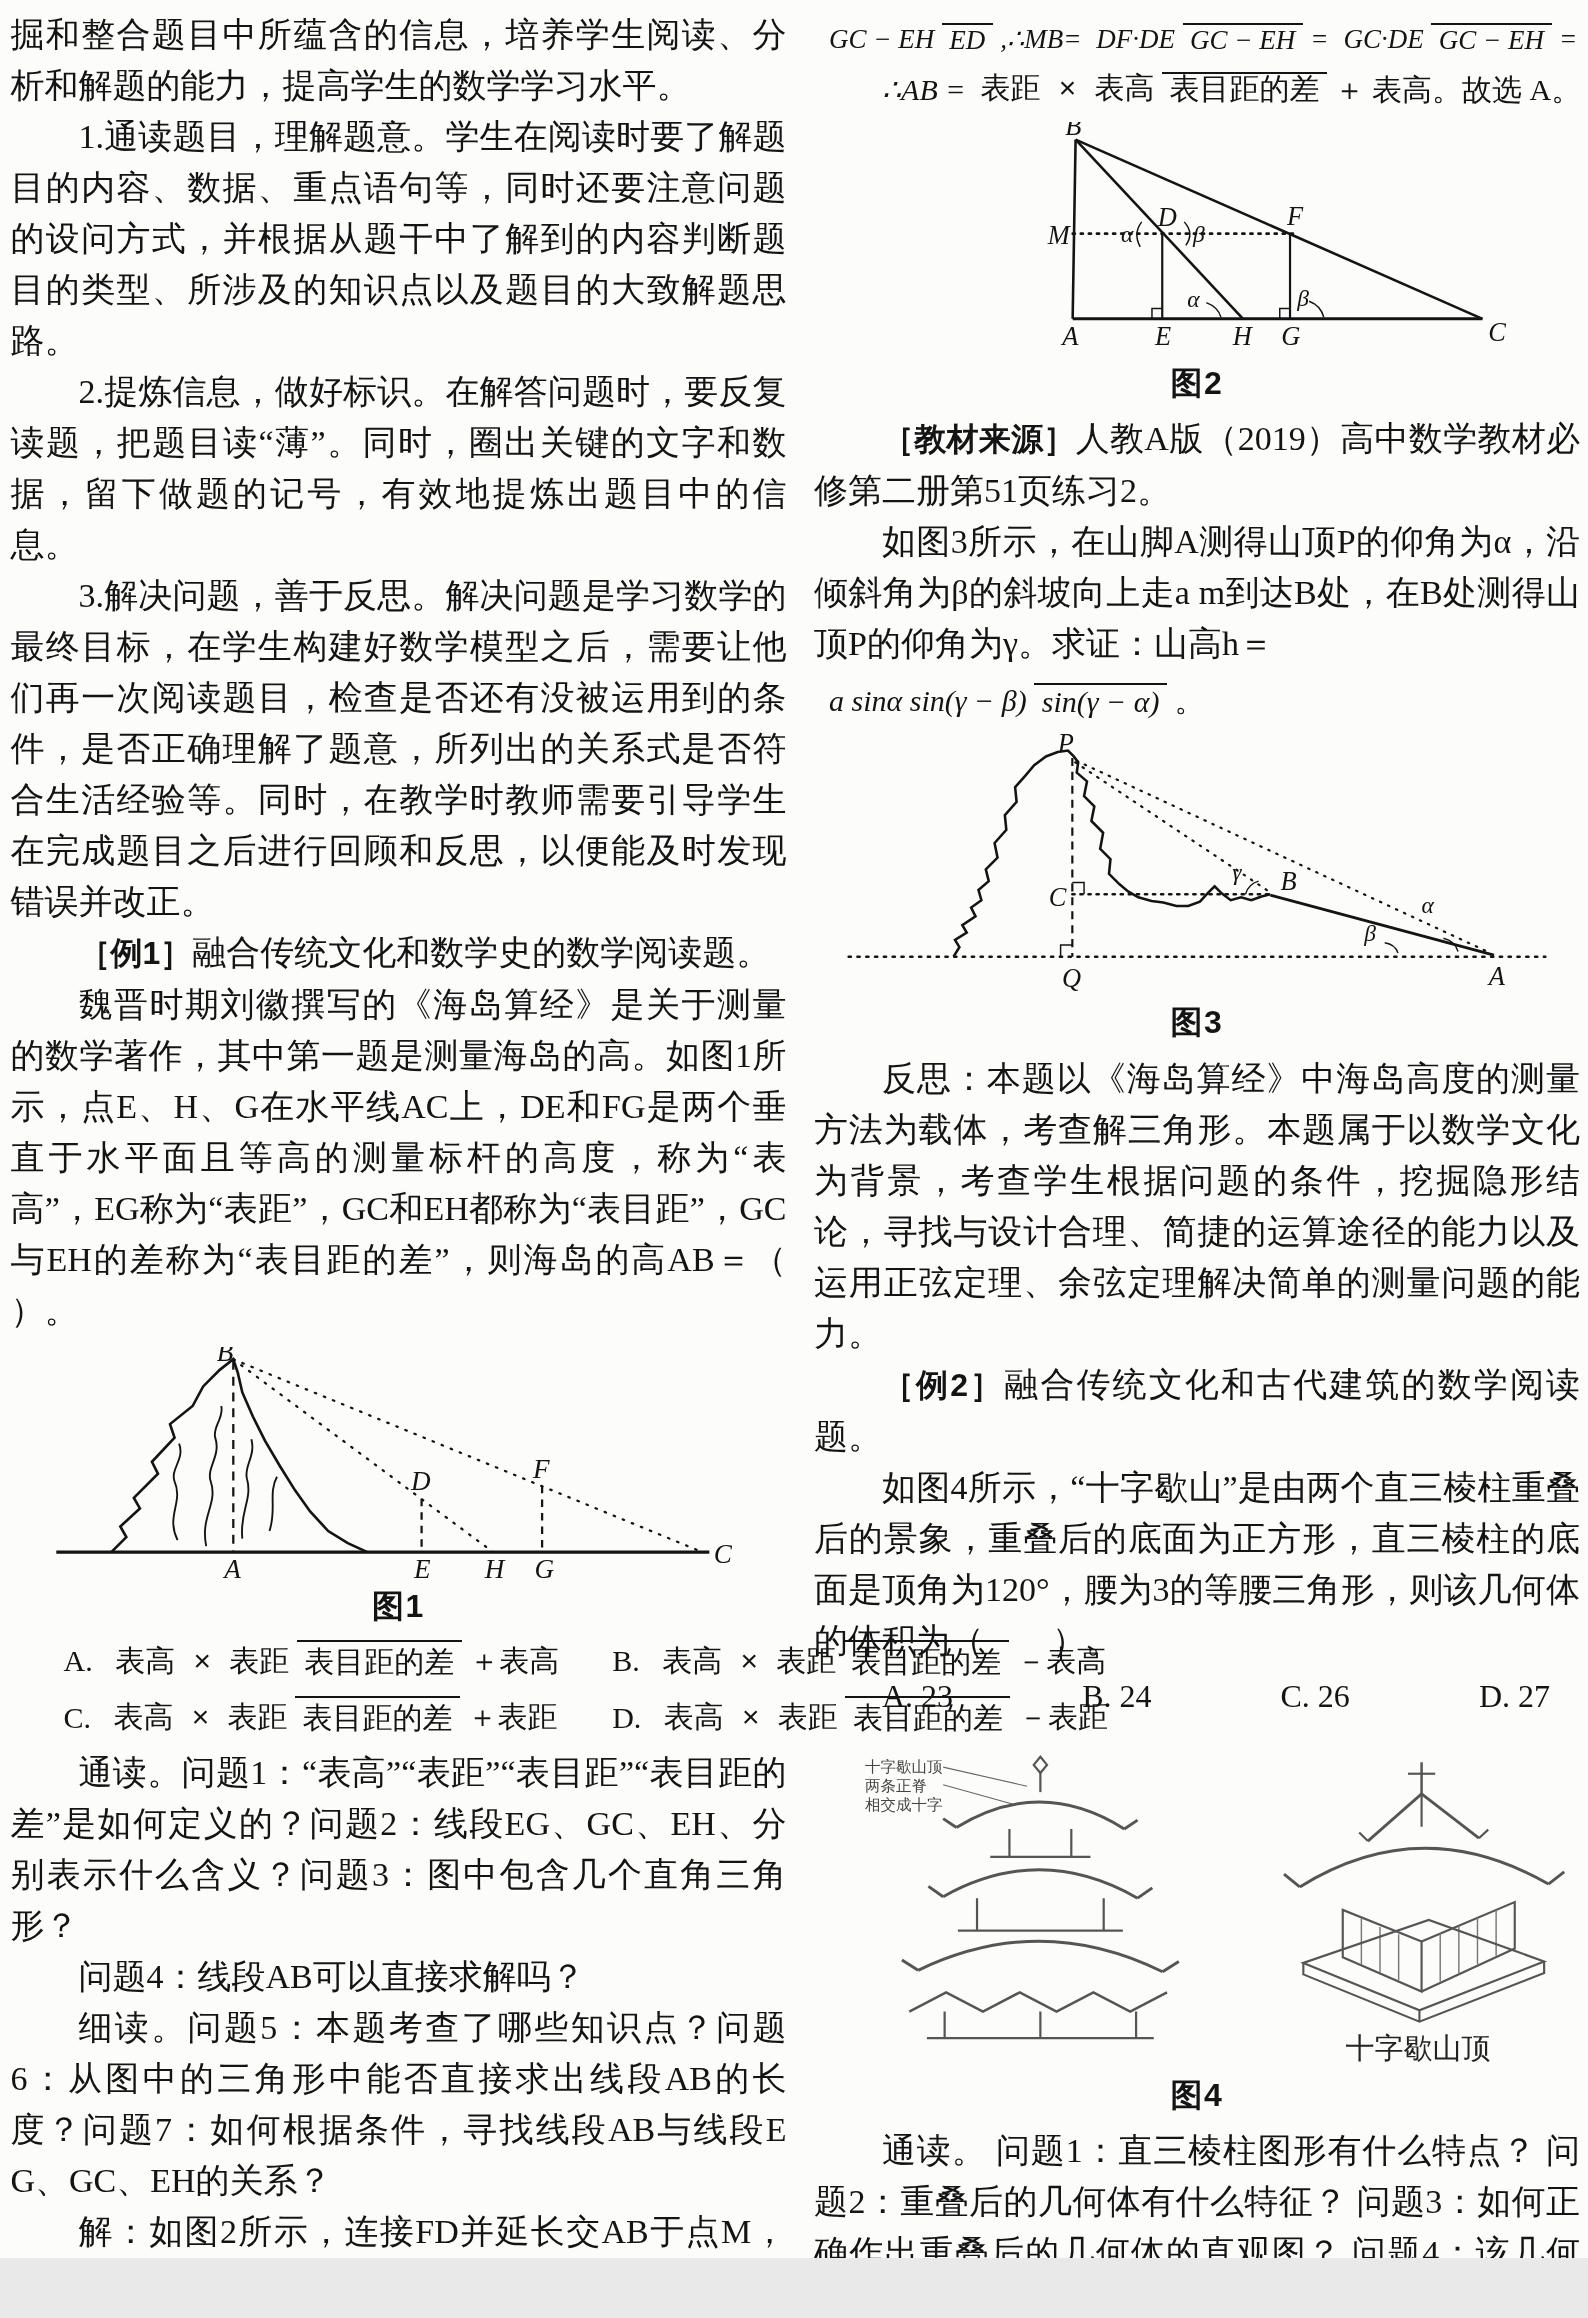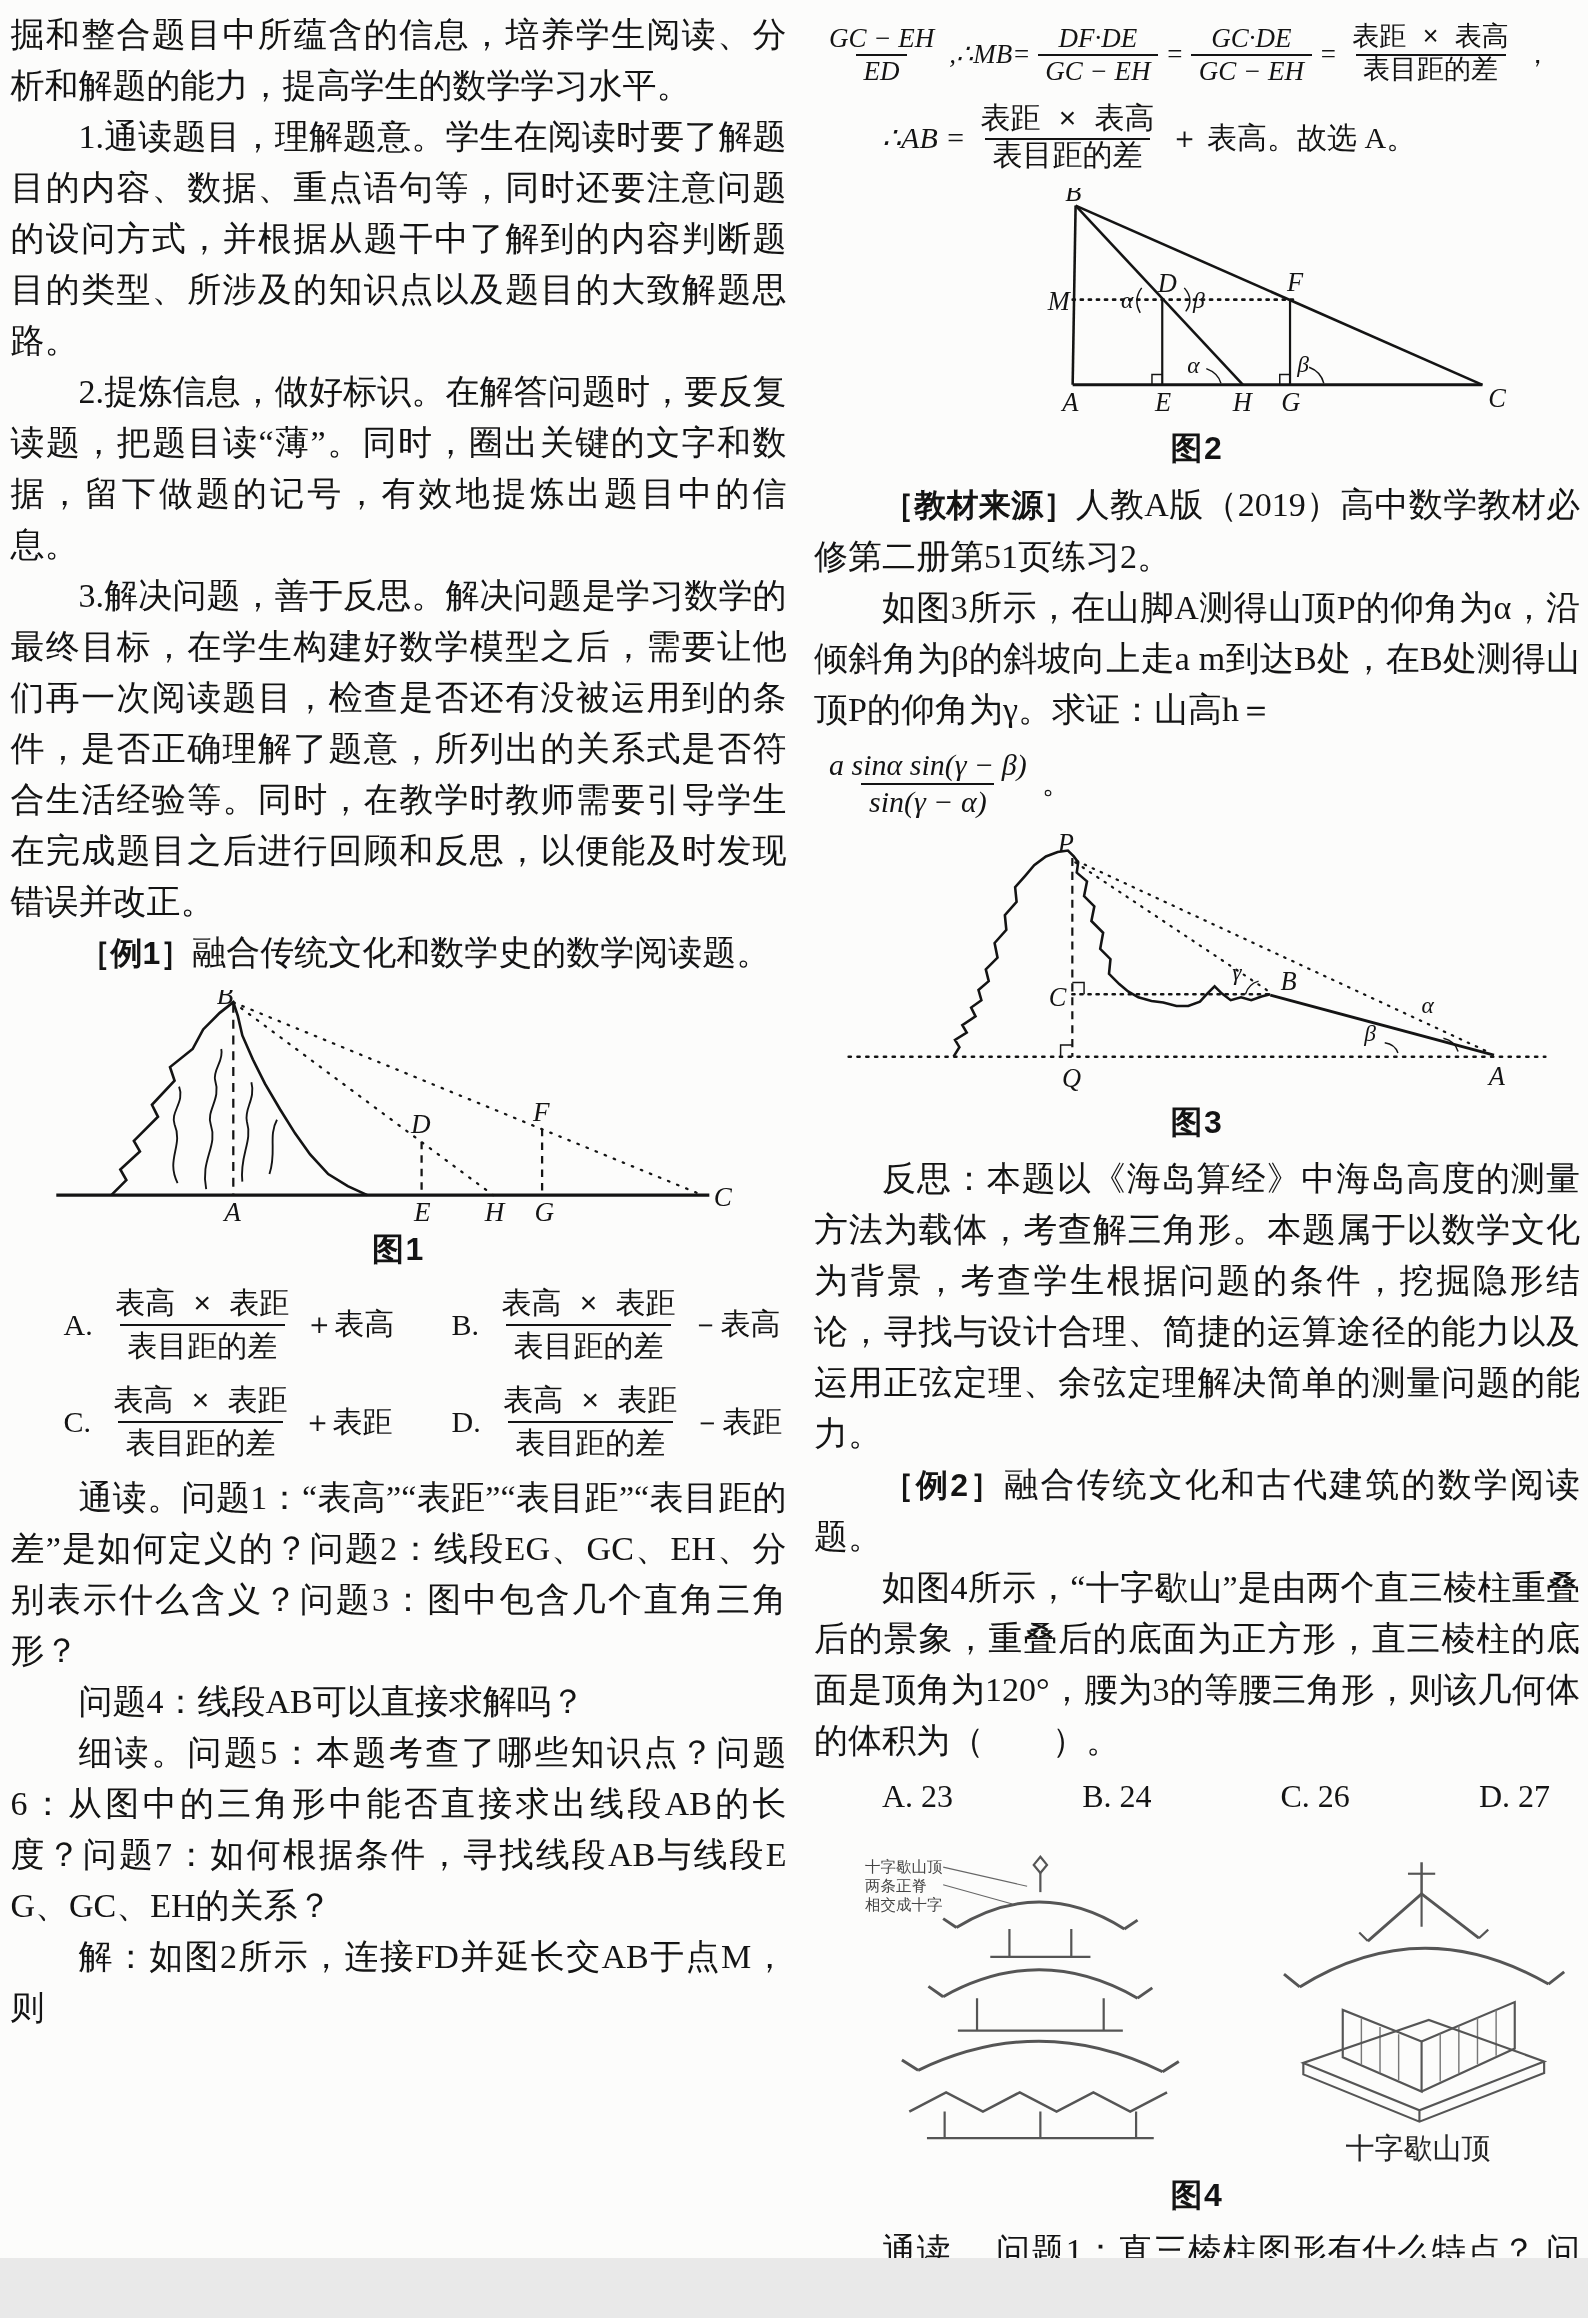--- a/index.html
+++ b/index.html
@@ -12,21 +12,21 @@
          word-break:break-all;}
   p.noindent{text-indent:0;}
   p.body b{font-family:"Liberation Sans","DejaVu Sans",sans-serif;font-weight:bold;font-size:32px;}
   
   .mathline{display:flex;align-items:center;flex-wrap:nowrap;font-size:30px;line-height:1.15;
             margin:10.5px 0 7.5px 0;}
   .mathline.tight{font-size:27px;}
   .mathline.indent{padding-left:68px;}
   .mt{font-style:italic;white-space:pre;}
   .mt.cjk{font-style:normal;}
-  .frac{display:inline-flex;flex-direction:column;align-items:center;margin:3px 7.5px;}
+  .frac{display:inline-flex;flex-direction:row;align-items:center;margin:3px 7.5px;}
   .frac .num,.frac .den{display:block;padding:0 7.5px;font-style:italic;white-space:pre;}
   .frac .num.cjk,.frac .den.cjk{font-style:normal;font-family:Liberation Mono, monospace;}
   .frac .den{border-top:2.3px solid #141414;text-align:center;}
   
   .opts{display:grid;grid-template-columns:1fr 1fr;row-gap:7.5px;margin:6px 0 4.5px 0;}
   .opt{display:flex;align-items:center;font-size:30px;}
   .opt .okey{font-family:"Liberation Serif",serif;padding-left:53px;white-space:pre;}
   .opt .tail{white-space:pre;}
   .opts2{display:flex;justify-content:space-between;font-size:32px;margin:12px 0 4.5px 0;
          padding:0 30px 0 68px;}
@@ -48,20 +48,21 @@
 <body>
 
 <div class="page">
 
   <div class="col col-left">
     <p class="body noindent">掘和整合题目中所蕴含的信息，培养学生阅读、分析和解题的能力，提高学生的数学学习水平。</p>
     <p class="body">1.通读题目，理解题意。学生在阅读时要了解题目的内容、数据、重点语句等，同时还要注意问题的设问方式，并根据从题干中了解到的内容判断题目的类型、所涉及的知识点以及题目的大致解题思路。</p>
     <p class="body">2.提炼信息，做好标识。在解答问题时，要反复读题，把题目读“薄”。同时，圈出关键的文字和数据，留下做题的记号，有效地提炼出题目中的信息。</p>
     <p class="body">3.解决问题，善于反思。解决问题是学习数学的最终目标，在学生构建好数学模型之后，需要让他们再一次阅读题目，检查是否还有没被运用到的条件，是否正确理解了题意，所列出的关系式是否符合生活经验等。同时，在教学时教师需要引导学生在完成题目之后进行回顾和反思，以便能及时发现错误并改正。</p>
     <p class="body"><b>［例1］</b><span>融合传统文化和数学史的数学阅读题。</span></p>
+    <p class="body">魏晋时期刘徽撰写的《海岛算经》是关于测量的数学著作，其中第一题是测量海岛的高。如图1所示，点E、H、G在水平线AC上，DE和FG是两个垂直于水平面且等高的测量标杆的高度，称为“表高”，EG称为“表距”，GC和EH都称为“表目距”，GC与EH的差称为“表目距的差”，则海岛的高AB＝（　　）。</p>
 
     <figure>
       <svg width="708" height="234" viewBox="0 0 940 310">
         <line x1="15" y1="272" x2="882" y2="272" stroke="#141414" stroke-width="4"></line>
         <path d="M88,272 L108,252 100,238 126,214 118,200 150,168 142,152 172,120 166,102 196,78 210,52 232,30 250,16 256,34 262,60 276,92 292,124 312,158 332,190 352,218 376,244 402,260 428,272" fill="none" stroke="#141414" stroke-width="3.5"></path>
         <path d="M176,256 C160,224 184,206 172,178 C166,162 186,148 178,128" fill="none" stroke="#141414" stroke-width="2.5"></path>
         <path d="M214,264 C206,224 230,208 220,178 C214,160 234,144 226,120 C222,106 238,94 234,78" fill="none" stroke="#141414" stroke-width="2.5"></path>
         <path d="M262,254 C258,218 276,202 268,174 C264,158 280,144 274,122" fill="none" stroke="#141414" stroke-width="2.5"></path>
         <path d="M298,244 C308,214 296,194 308,172" fill="none" stroke="#141414" stroke-width="2.5"></path>
         <line x1="250" y1="18" x2="250" y2="272" stroke="#141414" stroke-width="3" stroke-dasharray="12 9"></line>

